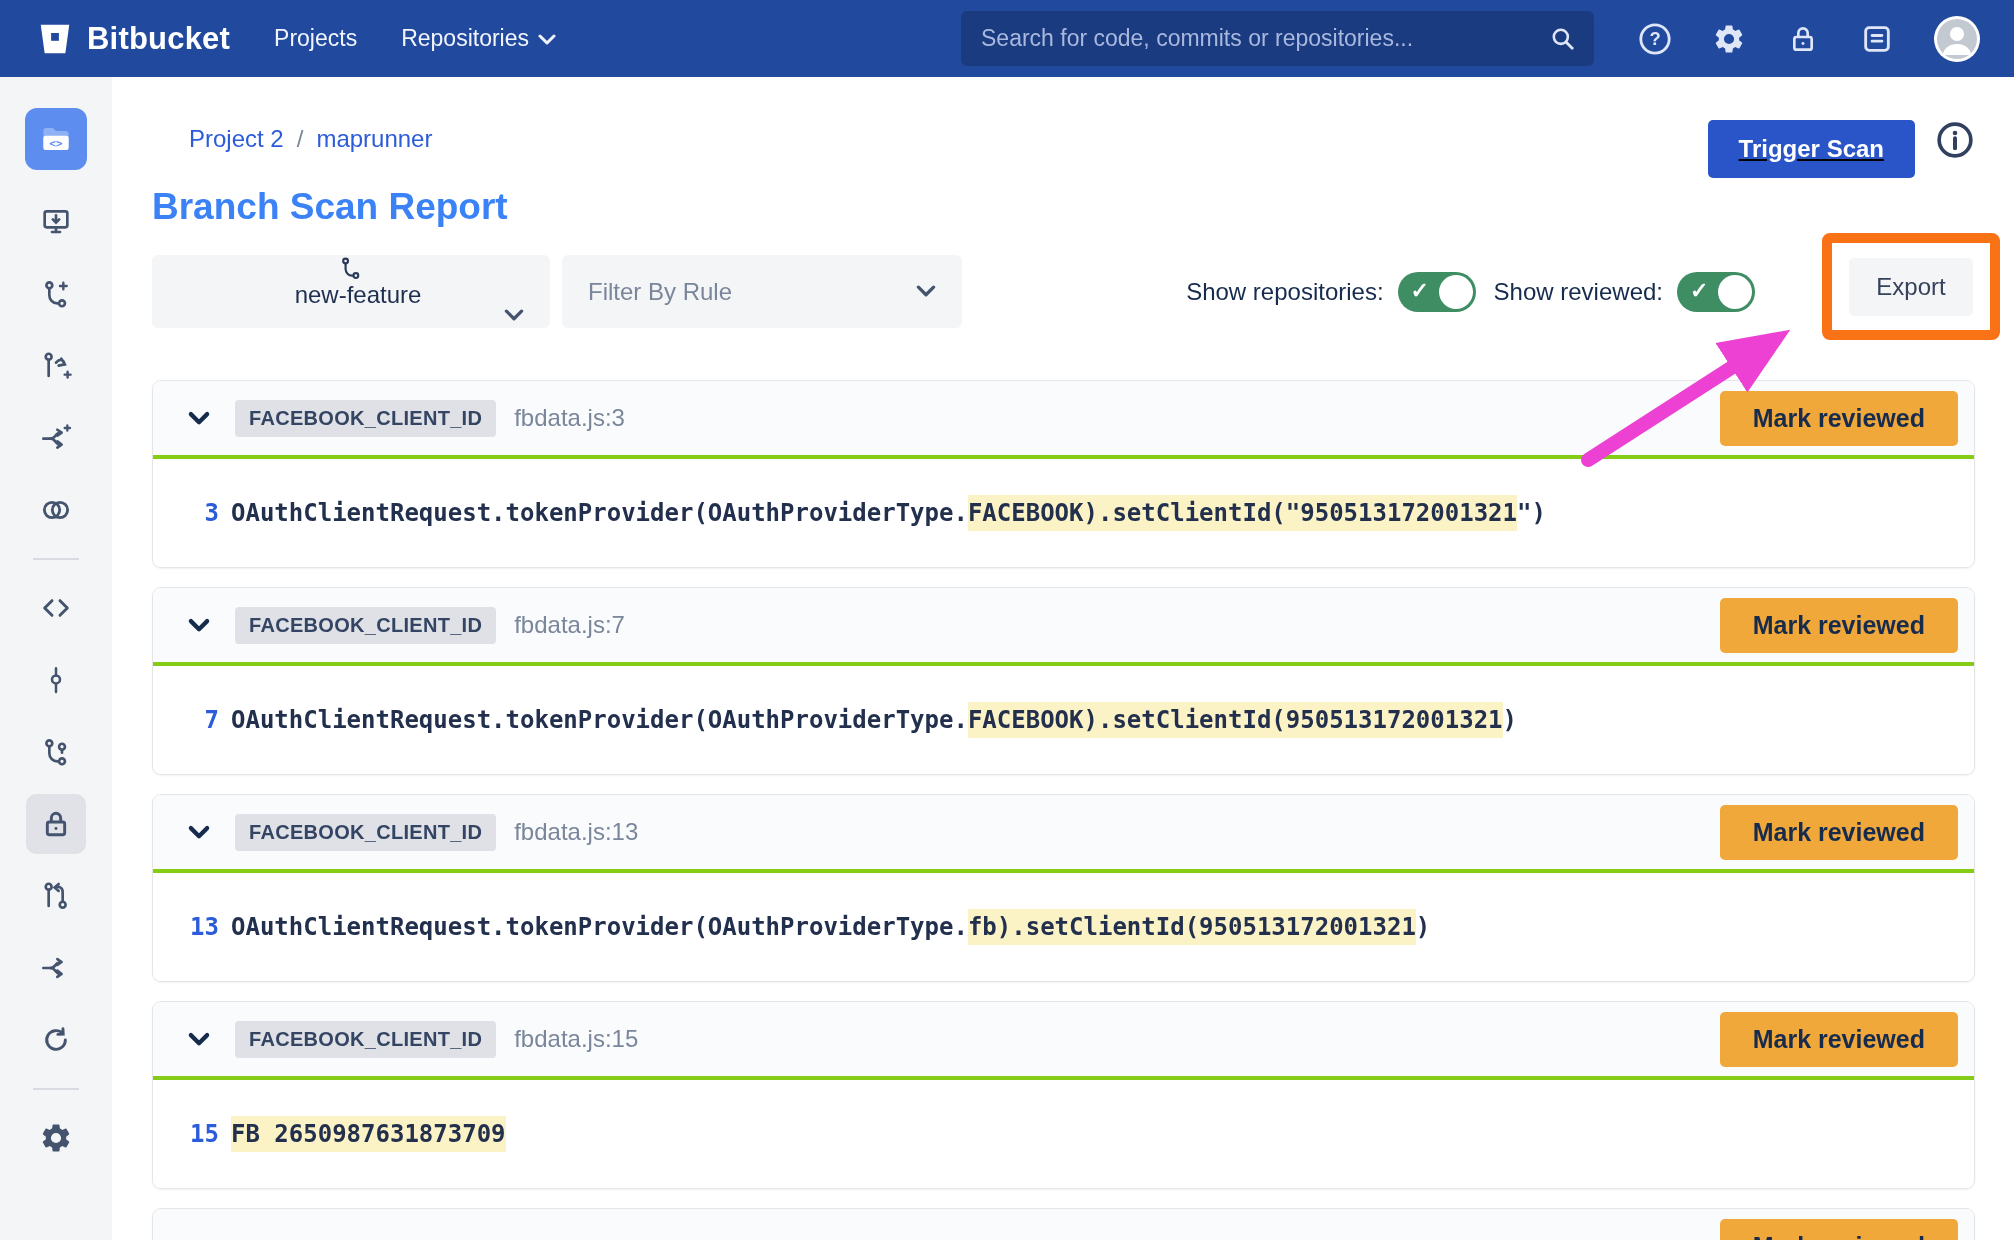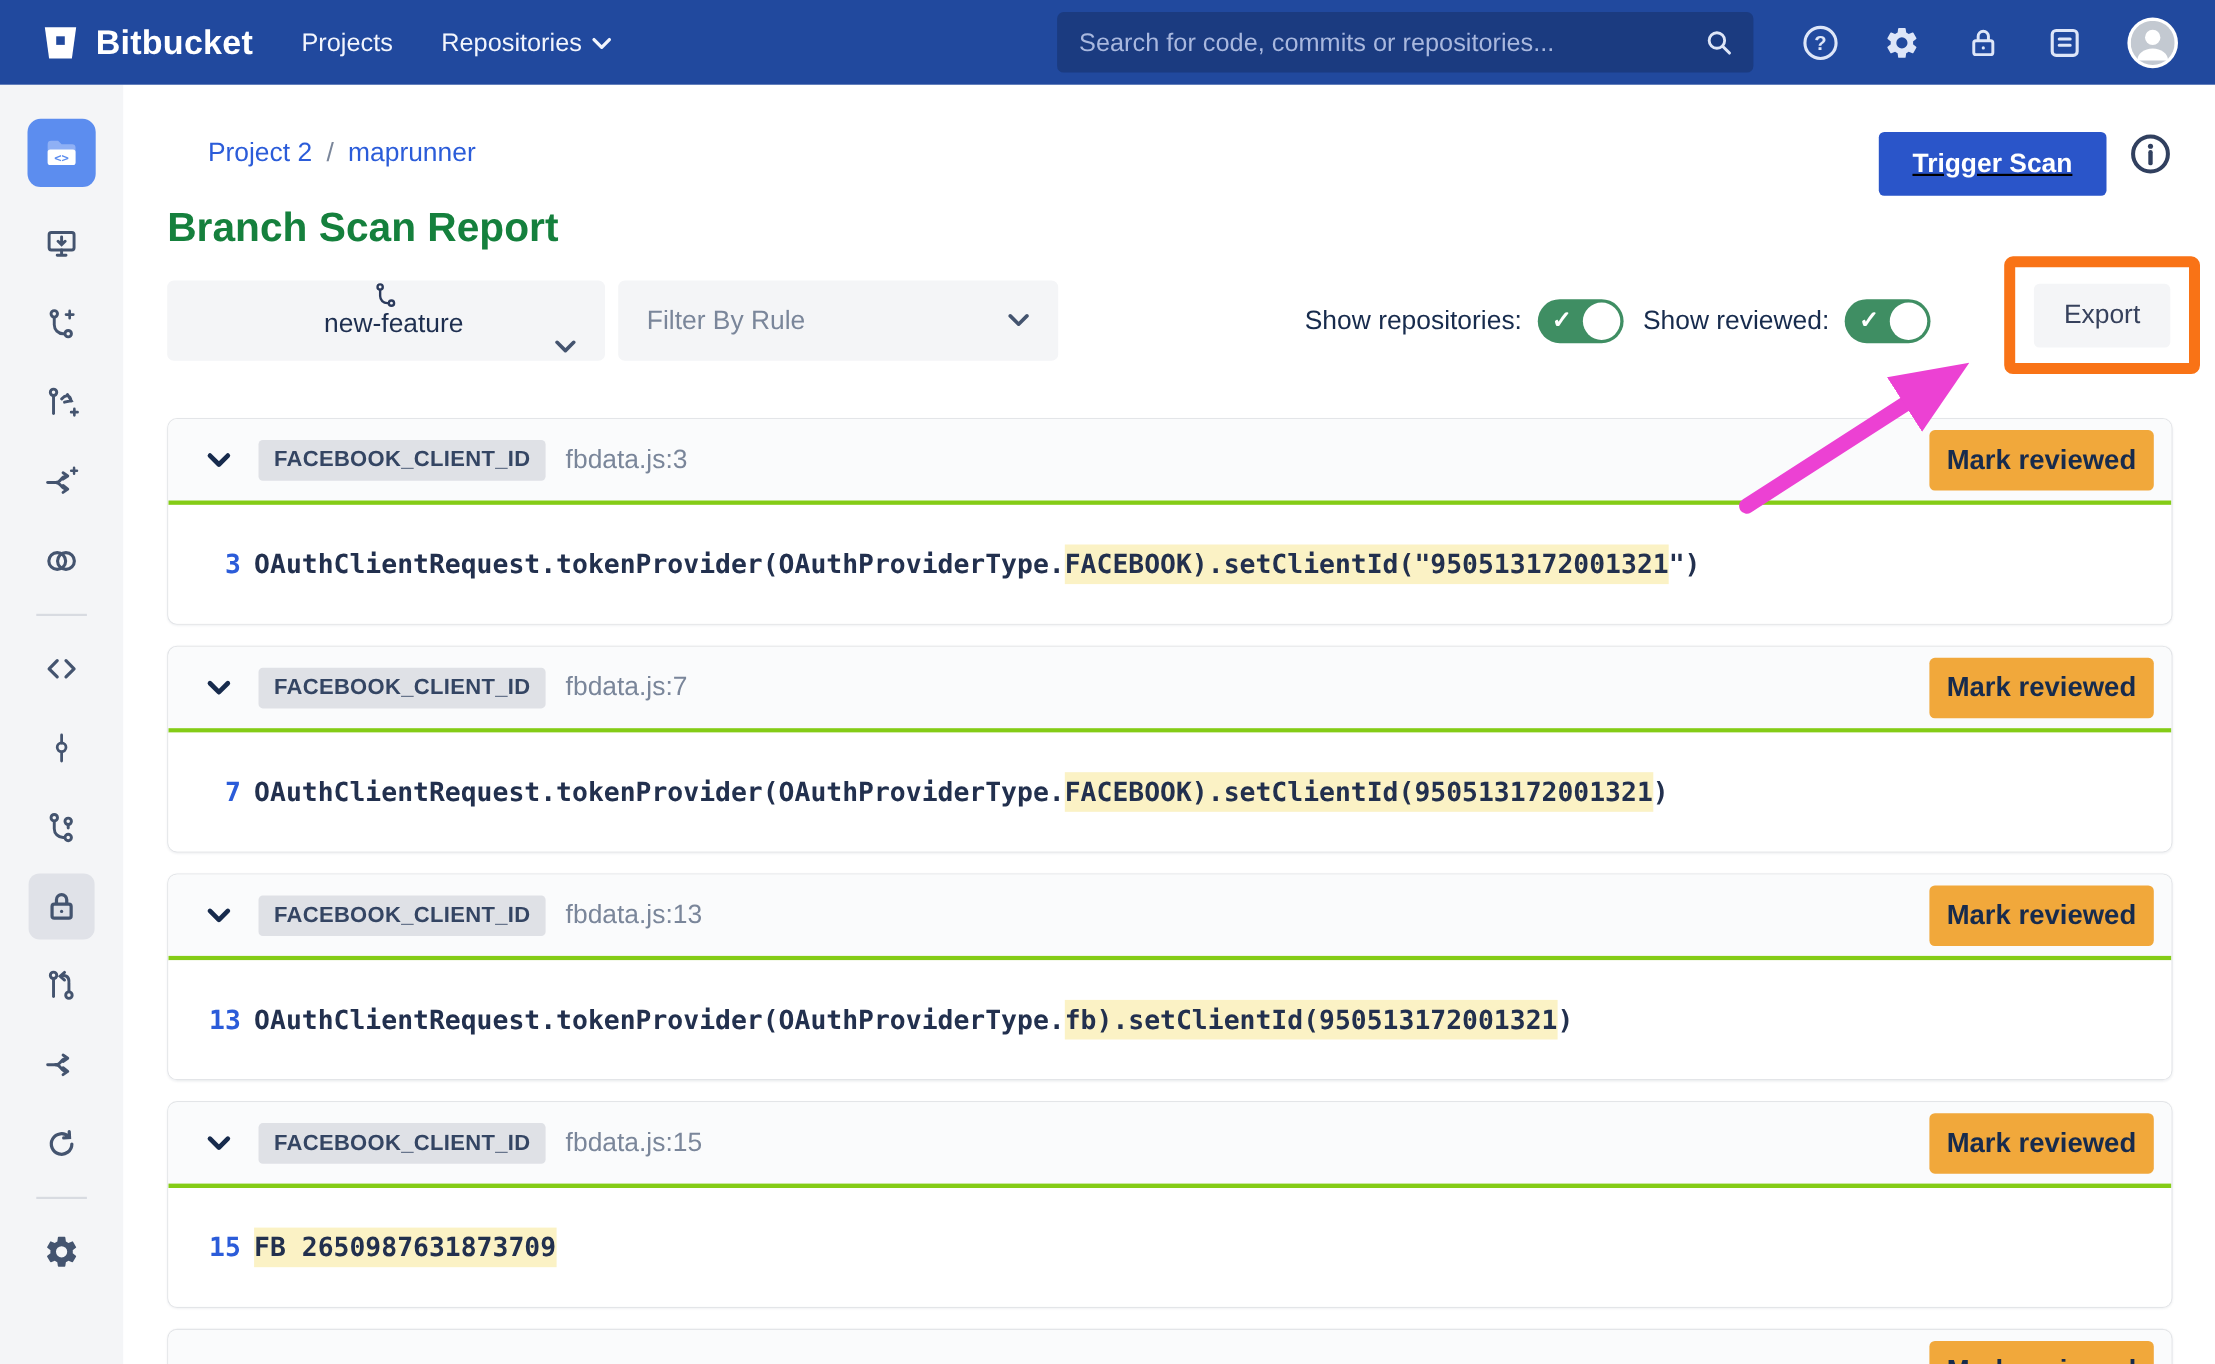--- a/index.html
+++ b/index.html
@@ -45,21 +45,21 @@
     background:#fff; padding:0 39px 0 40px; }
   .row-top { margin-top:43px; height:58px; display:flex; align-items:center;margin-left:37px; }
   .breadcrumb { display:flex; align-items:center; gap:13px; font-size:24px; align-self:flex-start; margin-top:5px;}
   .crumb-link { color:#2B5CD9; cursor:pointer; }
   .crumb-sep { color:#7A869A; }
   .top-actions { margin-left:auto; display:flex; align-items:flex-start; gap:20px;text-decoration:underline; }
   .btn-primary { background:#2A55C9; color:#fff; font-size:24px; font-weight:700;
     border:none; border-radius:5px; height:58px; padding:0 31px; cursor:pointer;
     font-family:"Liberation Sans",sans-serif; }
   .info-btn { width:40px; height:40px; display:flex; align-items:center; justify-content:center; cursor:pointer;}
-  .page-title { margin-top:8px; font-size:37px; font-weight:700; color:#15803d; }
+  .page-title { margin-top:8px; font-size:37px; font-weight:700; color:#3b82f6; }
 
   
   .filter-row { position:relative; margin-top:27px; height:73px; display:flex; align-items:center; }
   .select { height:73px; background:#F4F5F7; border-radius:6px; display:flex;
     align-items:center; padding:0 26px; cursor:pointer; }
   .select.branch { width:398px;flex-direction:column; }
   .select.rule { width:400px; margin-left:12px; }
   .select-label { font-size:24px; color:#1E2F50; font-weight:500; margin-left:14px; }
   .select-label.placeholder { color:#7A869A; margin-left:0; font-weight:400; }
   .select .chev { margin-left:auto; }
@@ -82,21 +82,21 @@
   .findings { margin-top:52px; display:flex; flex-direction:column; gap:19px; }
   .card { border:1px solid #E3E5E8; border-radius:9px; background:#fff;
     box-shadow:0 1px 2px rgba(9,30,66,.06); overflow:hidden; flex:none; }
   .card-header { height:78px; background:#FAFBFC; border-bottom:4px solid #84cc16;
     display:flex; align-items:center; padding:0 16px 0 34px; }
   .chevron { width:26px; display:flex; cursor:pointer; }
   .badge { margin-left:22px; background:#DFE1E6; color:#344563; font-weight:700;
     font-size:20px; letter-spacing:.3px; padding:7px 14px; border-radius:4px; }
   .file { margin-left:18px; font-size:24px; color:#7A869A; }
   .btn-review { margin-left:auto; background:#F1A83B; border:none; border-radius:5px;
-    height:55px; padding:0 16px; color:#172B4D; font-size:25px; font-weight:700;
+    height:55px; padding:0 33px; color:#172B4D; font-size:25px; font-weight:700;
     cursor:pointer; font-family:"Liberation Sans",sans-serif; }
   .card-body { height:108px; display:flex; align-items:center; background:#fff; }
   .line-num { width:66px; text-align:right; font-family:"DejaVu Sans Mono",monospace;
     font-size:24px; font-weight:600; color:#2B5CD9; flex:none; }
   .code { margin-left:12px; font-family:"DejaVu Sans Mono",monospace; font-size:24px;
     font-weight:600; color:#22304E; white-space:pre; }
   .code .hl { background:#FBF2C5; padding:4px 0; }
   .card.partial .chevron, .card.partial .badge, .card.partial .file { visibility:hidden; }
 
   

